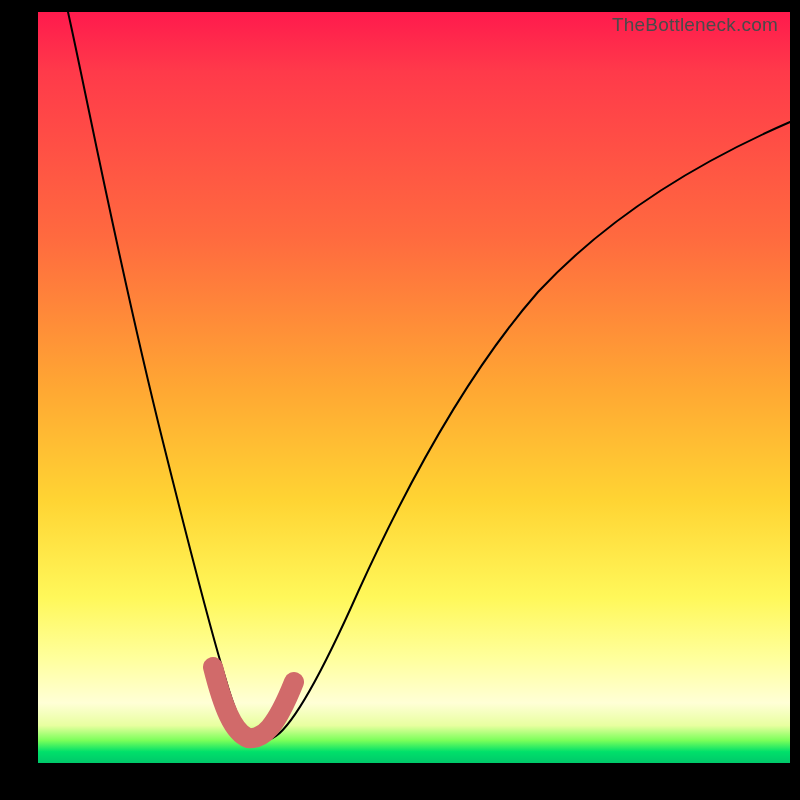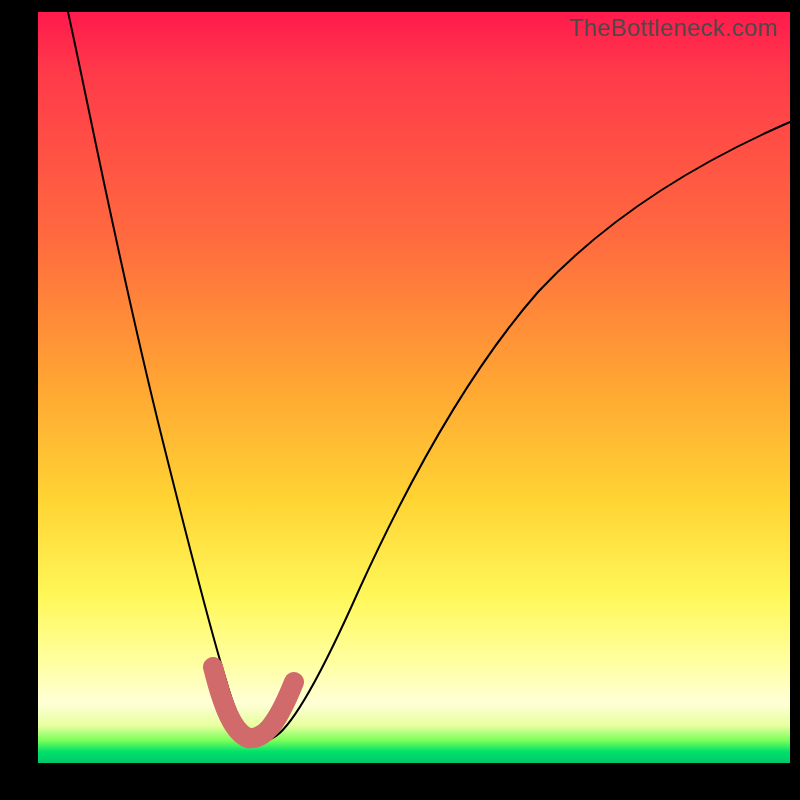--- a/index.html
+++ b/index.html
@@ -38,21 +38,21 @@
       #7aff5a 97%,
       #00e06a 98.5%,
       #00c86a 100%
     );
   }
   .watermark {
     position: absolute;
     top: 2px;
     right: 12px;
     color: #4a4a4a;
-    font-size: 24px;
+    font-size: 19px;
     letter-spacing: 0.2px;
     font-weight: 400;
     user-select: none;
   }
   svg.curve {
     position: absolute;
     left: 0;
     top: 0;
     width: 752px;
     height: 751px;

